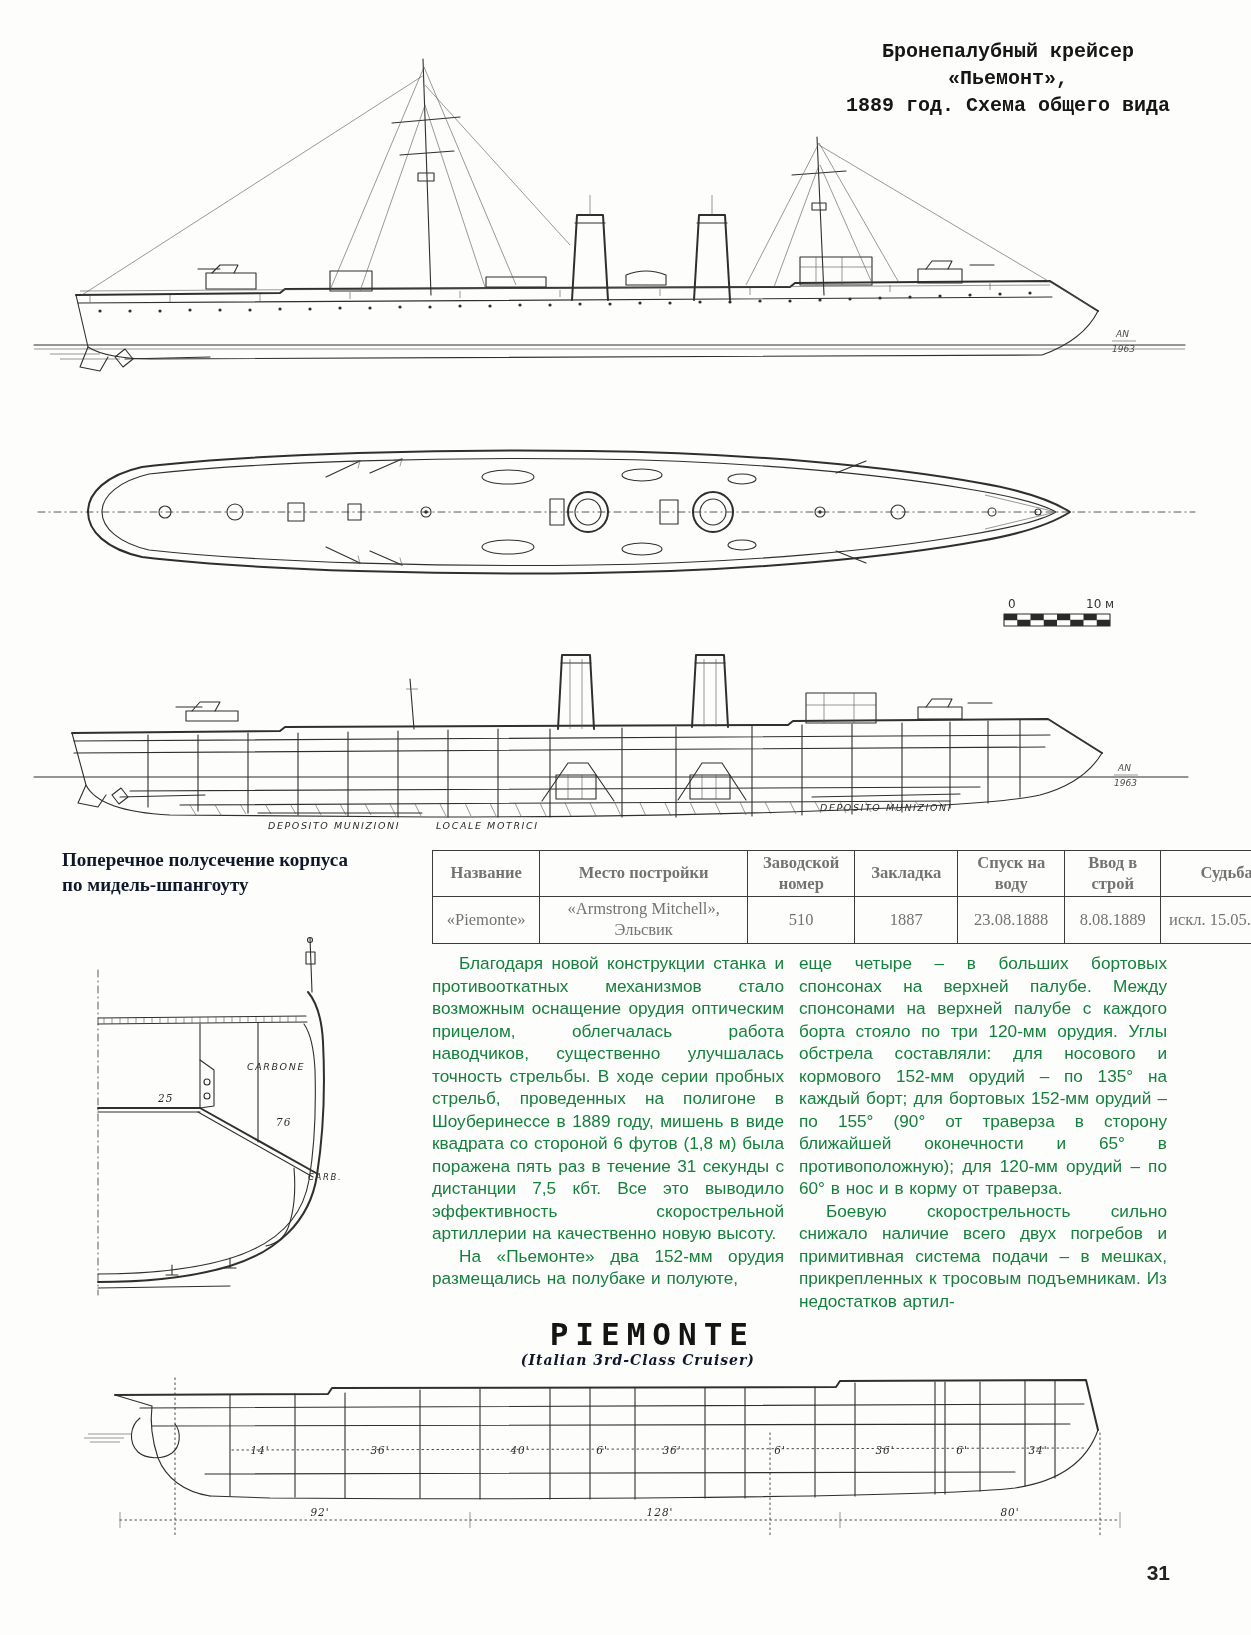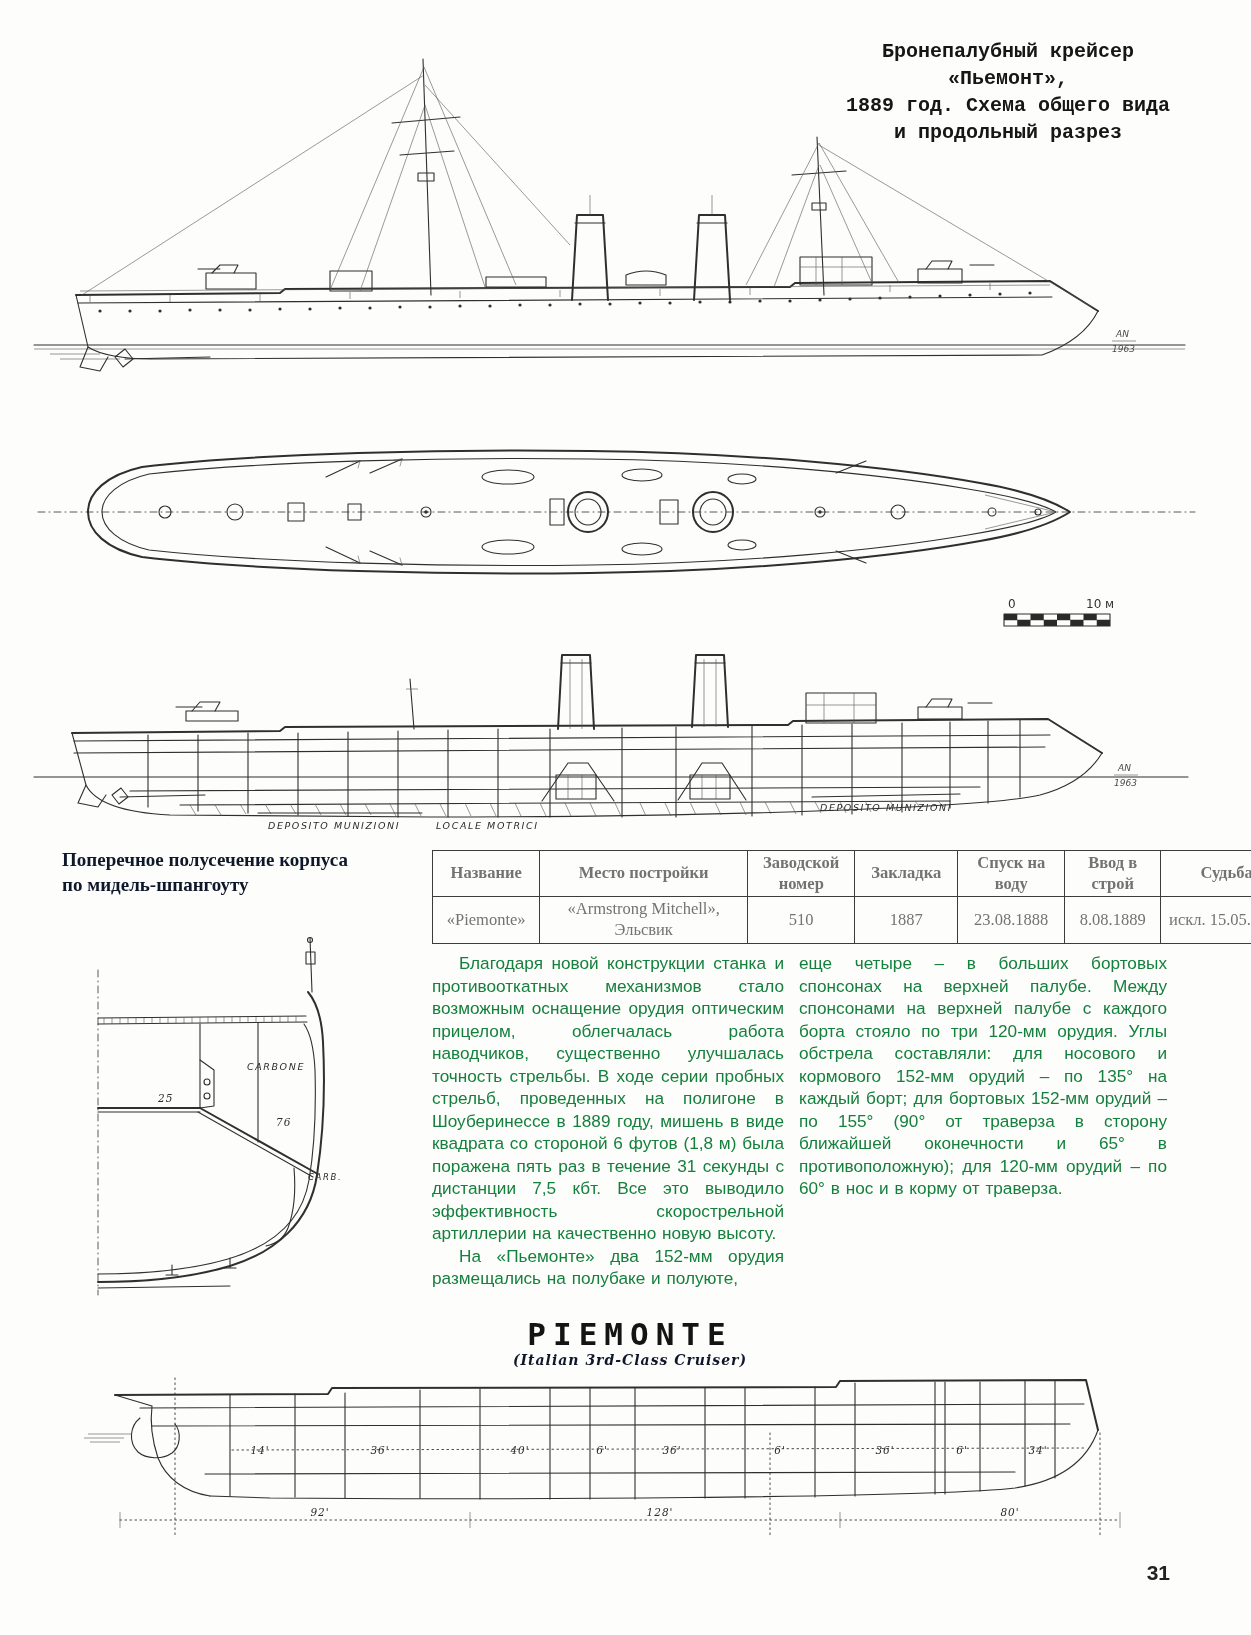--- a/index.html
+++ b/index.html
@@ -29,21 +29,20 @@
   .footer-page{font-weight:bold;font-size:21px;color:#222}
 </style>
 </head>
 <body>
 
 <div id="page">
 
   <div class="abs title-block" style="left:843px;top:38px;width:330px">
     <span style="display:block">Бронепалубный крейсер «Пьемонт»,</span>
     <span style="display:block">1889 год. Схема общего вида</span>
-    <span style="display:block">и продольный разрез</span>
   </div>
 
   <svg class="abs" style="left:30px;top:45px" width="1190" height="360" viewBox="0 0 1190 360">
 
     <line class="ln" x1="4" y1="300" x2="1155" y2="300"></line>
     <line class="thin" x1="4" y1="304" x2="1155" y2="304"></line>
     <line class="thin" x1="20" y1="309" x2="70" y2="309"></line>
     <line class="thin" x1="30" y1="314" x2="90" y2="314"></line>
 
     <path class="ln thk" d="M46,250 L250,248 L255,244 L760,242 L765,238 L1020,236 L1068,266"></path>
@@ -431,24 +430,25 @@
     <text class="dim" x="196" y="196">76</text>
     <text class="lbl" x="228" y="250" style="font-size:8.5px">CARB.</text>
   </svg>
 
   <div class="abs col" style="left:432px;top:952px;width:352px">
     <p class="ind">Благодаря новой конструкции станка и противооткатных механизмов стало возможным оснащение орудия оптическим прицелом, облегчалась работа наводчиков, существенно улучшалась точность стрельбы. В ходе серии пробных стрельб, проведенных на полигоне в Шоуберинессе в 1889 году, мишень в виде квадрата со стороной 6 футов (1,8 м) была поражена пять раз в течение 31 секунды с дистанции 7,5 кбт. Все это выводило эффективность скорострельной артиллерии на качественно новую высоту.</p>
     <p class="ind">На «Пьемонте» два 152-мм орудия размещались на полубаке и полуюте,</p>
   </div>
   <div class="abs col" style="left:799px;top:952px;width:368px">
     <p>еще четыре – в больших бортовых спонсонах на верхней палубе. Между спонсонами на верхней палубе с каждого борта стояло по три 120-мм орудия. Углы обстрела составляли: для носового и кормового 152-мм орудий – по 135° на каждый борт; для бортовых 152-мм орудий – по 155° (90° от траверза в сторону ближайшей оконечности и 65° в противоположную); для 120-мм орудий – по 60° в нос и в корму от траверза.</p>
+    <p class="ind">Боевую скорострельность сильно снижало наличие всего двух погребов и примитивная система подачи – в мешках, прикрепленных к тросовым подъемникам. Из недостатков артил-</p>
   </div>
 
 
-  <div class="abs" style="left:505px;top:1316px;width:250px;text-align:center">
+  <div class="abs" style="left:505px;top:1316px;width:250px;text-align:right">
     <div class="ship-name">PIEMONTE</div>
     <div class="ship-sub">(Italian 3rd-Class Cruiser)</div>
   </div>
 
   <svg class="abs" style="left:80px;top:1378px" width="1060" height="175" viewBox="0 0 1060 175">
 
     <path class="ln thk" d="M35,17 L248,16 L252,10 L756,9 L760,3 L1006,2 L1018,52"></path>
     <path class="ln" d="M1018,52 C1006,86 975,104 935,110 C850,120 400,122 190,120 L130,118"></path>
     <path class="ln" d="M130,118 C104,114 86,100 78,80 C72,62 70,44 72,28 L35,17"></path>
 

